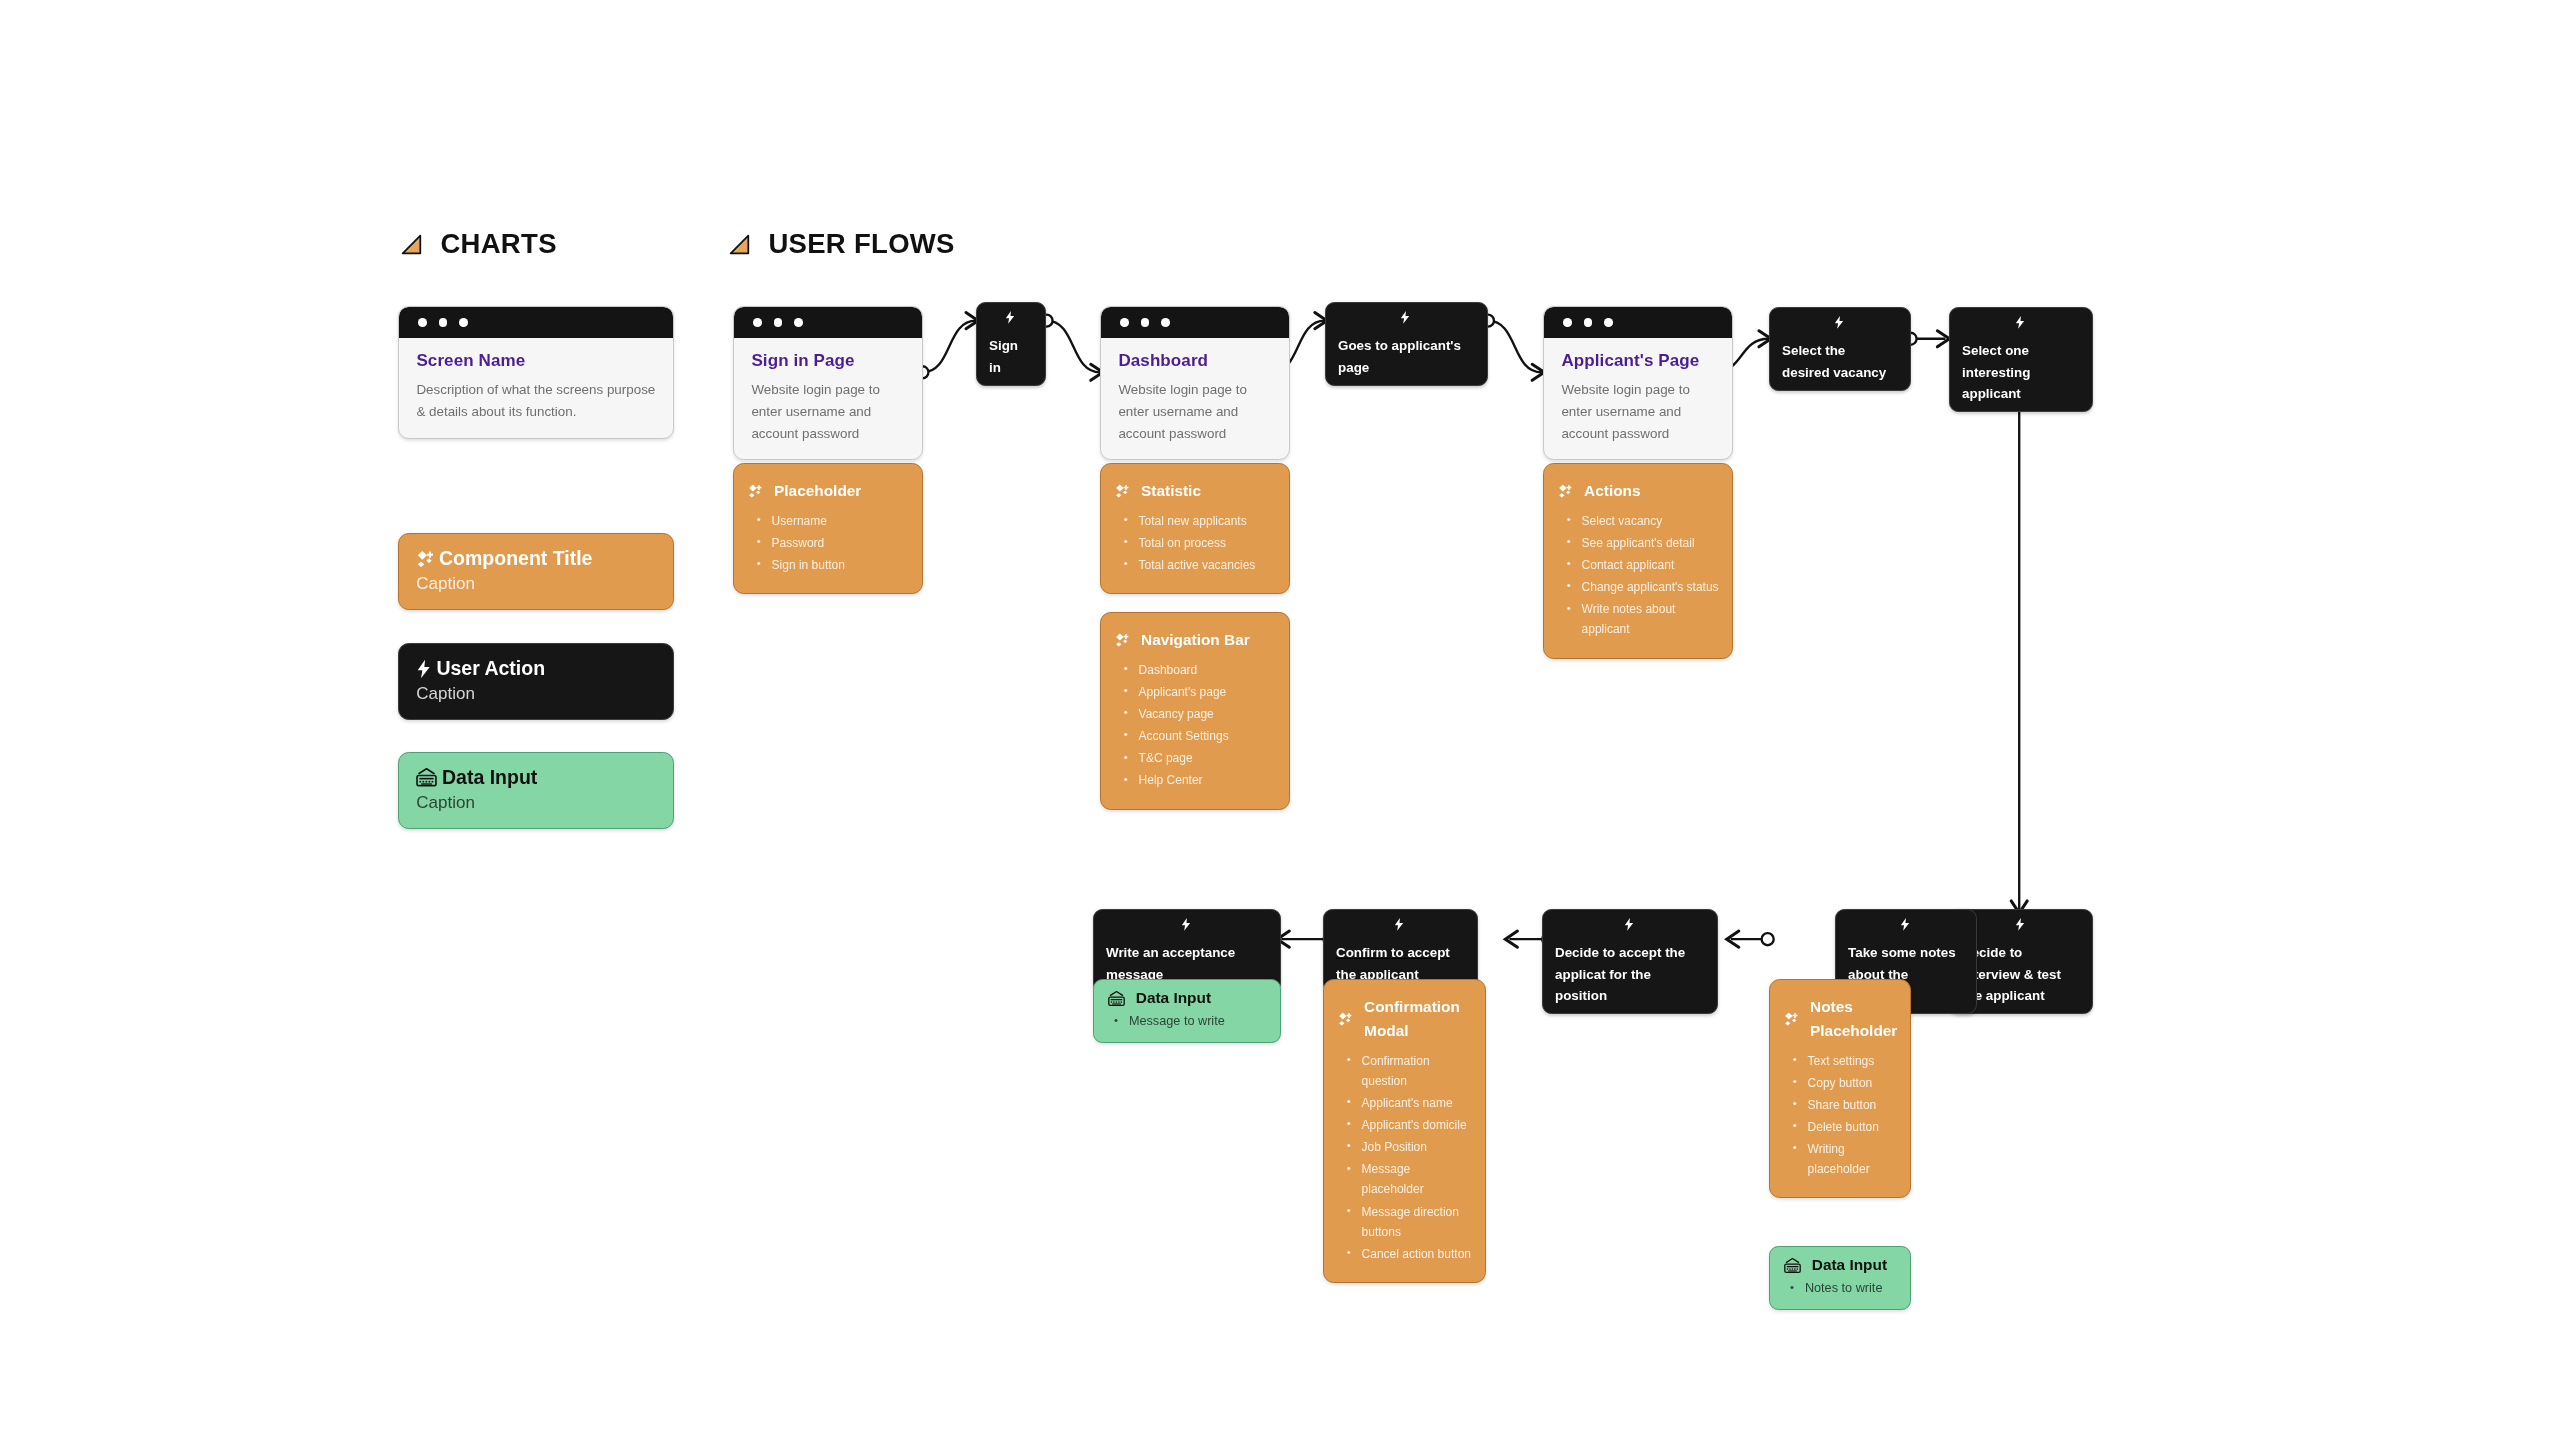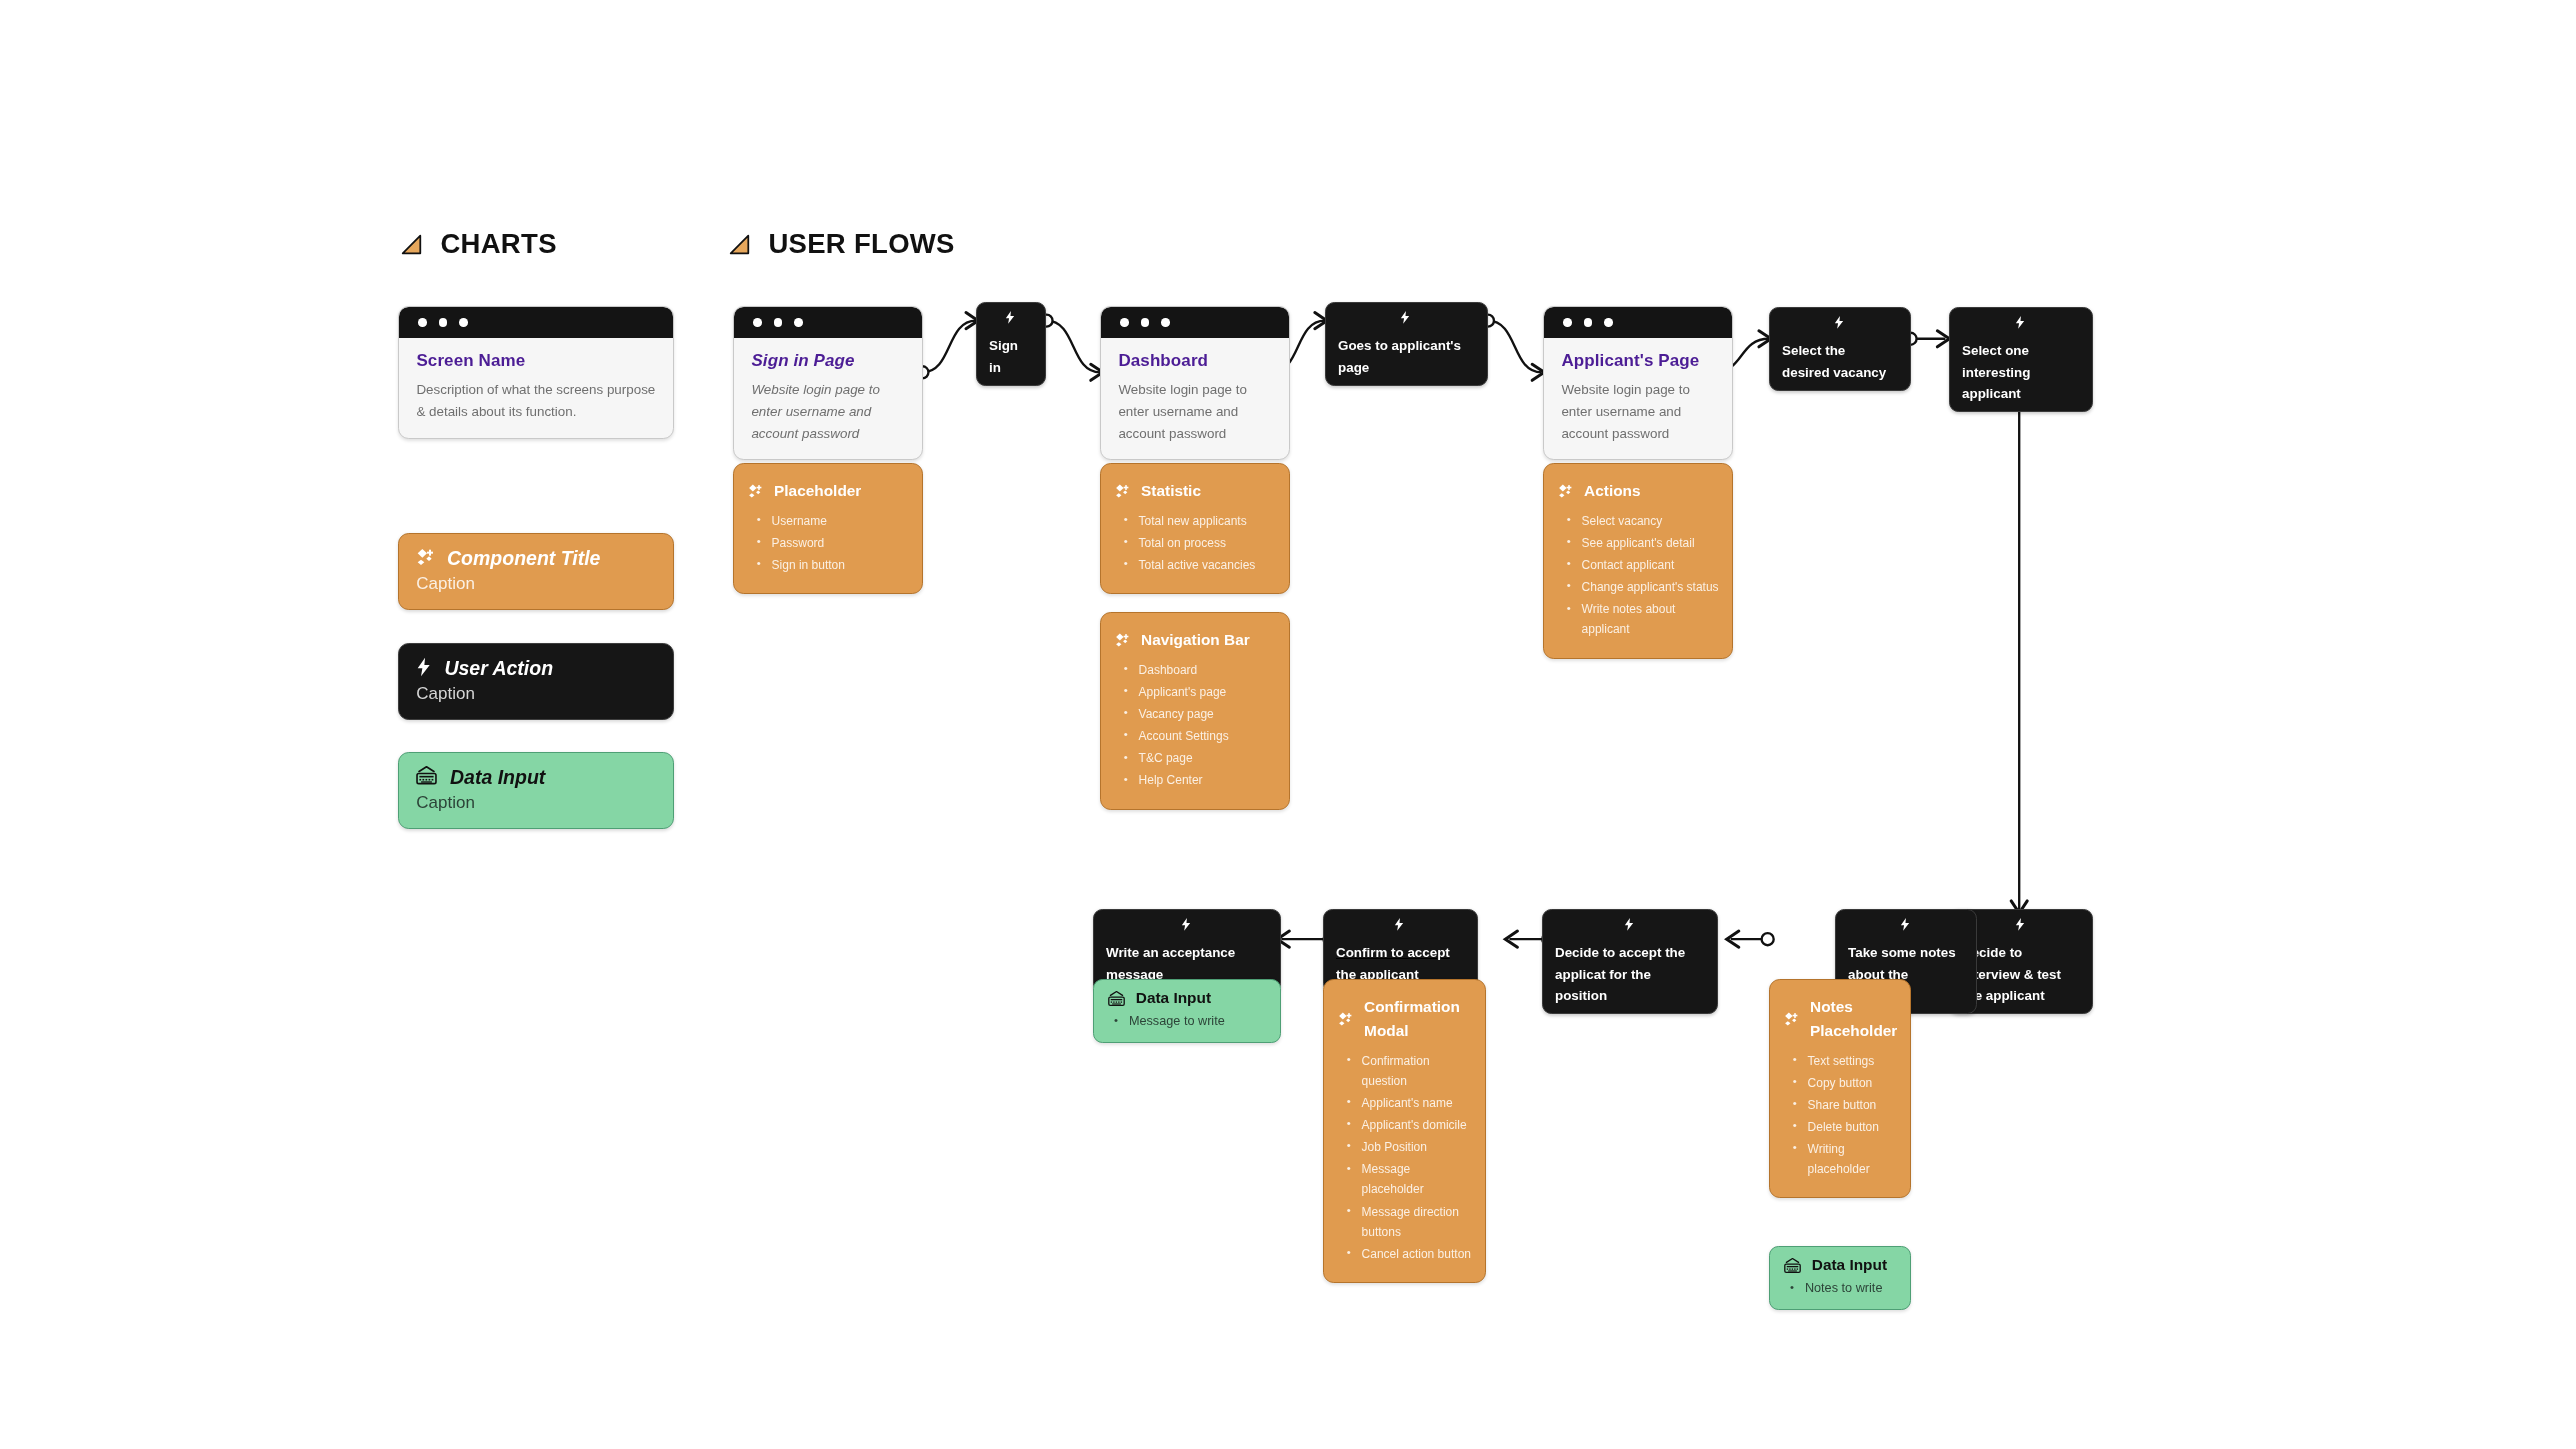--- a/index.html
+++ b/index.html
@@ -107,21 +107,21 @@
 
   
   .legend-card {
     position: absolute; border-radius: 10.7px;
     padding: 13.4px 16px 14.8px 16px;
     box-shadow: 0 1.3px 3.4px rgba(0,0,0,0.14);
   }
   .legend-card.orange { background: #e09b4f; border: 1.3px solid #b5742c; }
   .legend-card.black  { background: #161616; border: 1.3px solid #3d3d3d; }
   .legend-card.green  { background: #85d6a5; border: 1.3px solid #4e9f75; }
-  .legend-head { display: flex; gap: 12px; margin-bottom: 4px; font-style: italic; }
+  .legend-head { display: flex; align-items: center; gap: 4px; margin-bottom: 4px; }
   .legend-title { font-size: 19.5px; font-weight: bold; }
   .legend-caption { font-size: 17px; padding-left: 1.3px; }
   .legend-card.orange .legend-title { color: #ffffff; }
   .legend-card.orange .legend-caption { color: #fbf0e4; }
   .legend-card.black .legend-title { color: #ffffff; }
   .legend-card.black .legend-caption { color: #d6d6d6; }
   .legend-card.green .legend-title { color: #111111; }
   .legend-card.green .legend-caption { color: #2c4438; }
 
   
@@ -244,21 +244,21 @@
         <rect x="15.5" y="19" width="2.6" height="2.4" fill="#111111"></rect>
         <rect x="20" y="19" width="2.6" height="2.4" fill="#111111"></rect>
         <rect x="24.5" y="19" width="2.6" height="2.4" fill="#111111"></rect>
         <rect x="9" y="22.6" width="16" height="2" fill="#111111"></rect>
       </svg>
       <span class="legend-title">Data Input</span>
     </div>
     <div class="legend-caption">Caption</div>
   </div>
 
-  <div class="screen-card" style="left:733px; top:306px; width:190px;font-style:italic;">
+  <div class="screen-card" style="left:733px; top:306px; width:190px;">
     <div class="screen-bar">
       <span class="dot"></span>
       <span class="dot"></span>
       <span class="dot"></span>
     </div>
     <div class="screen-body">
       <div class="screen-title">Sign in Page</div>
       <div class="screen-desc">Website login page to enter username and account password</div>
     </div>
   </div>

